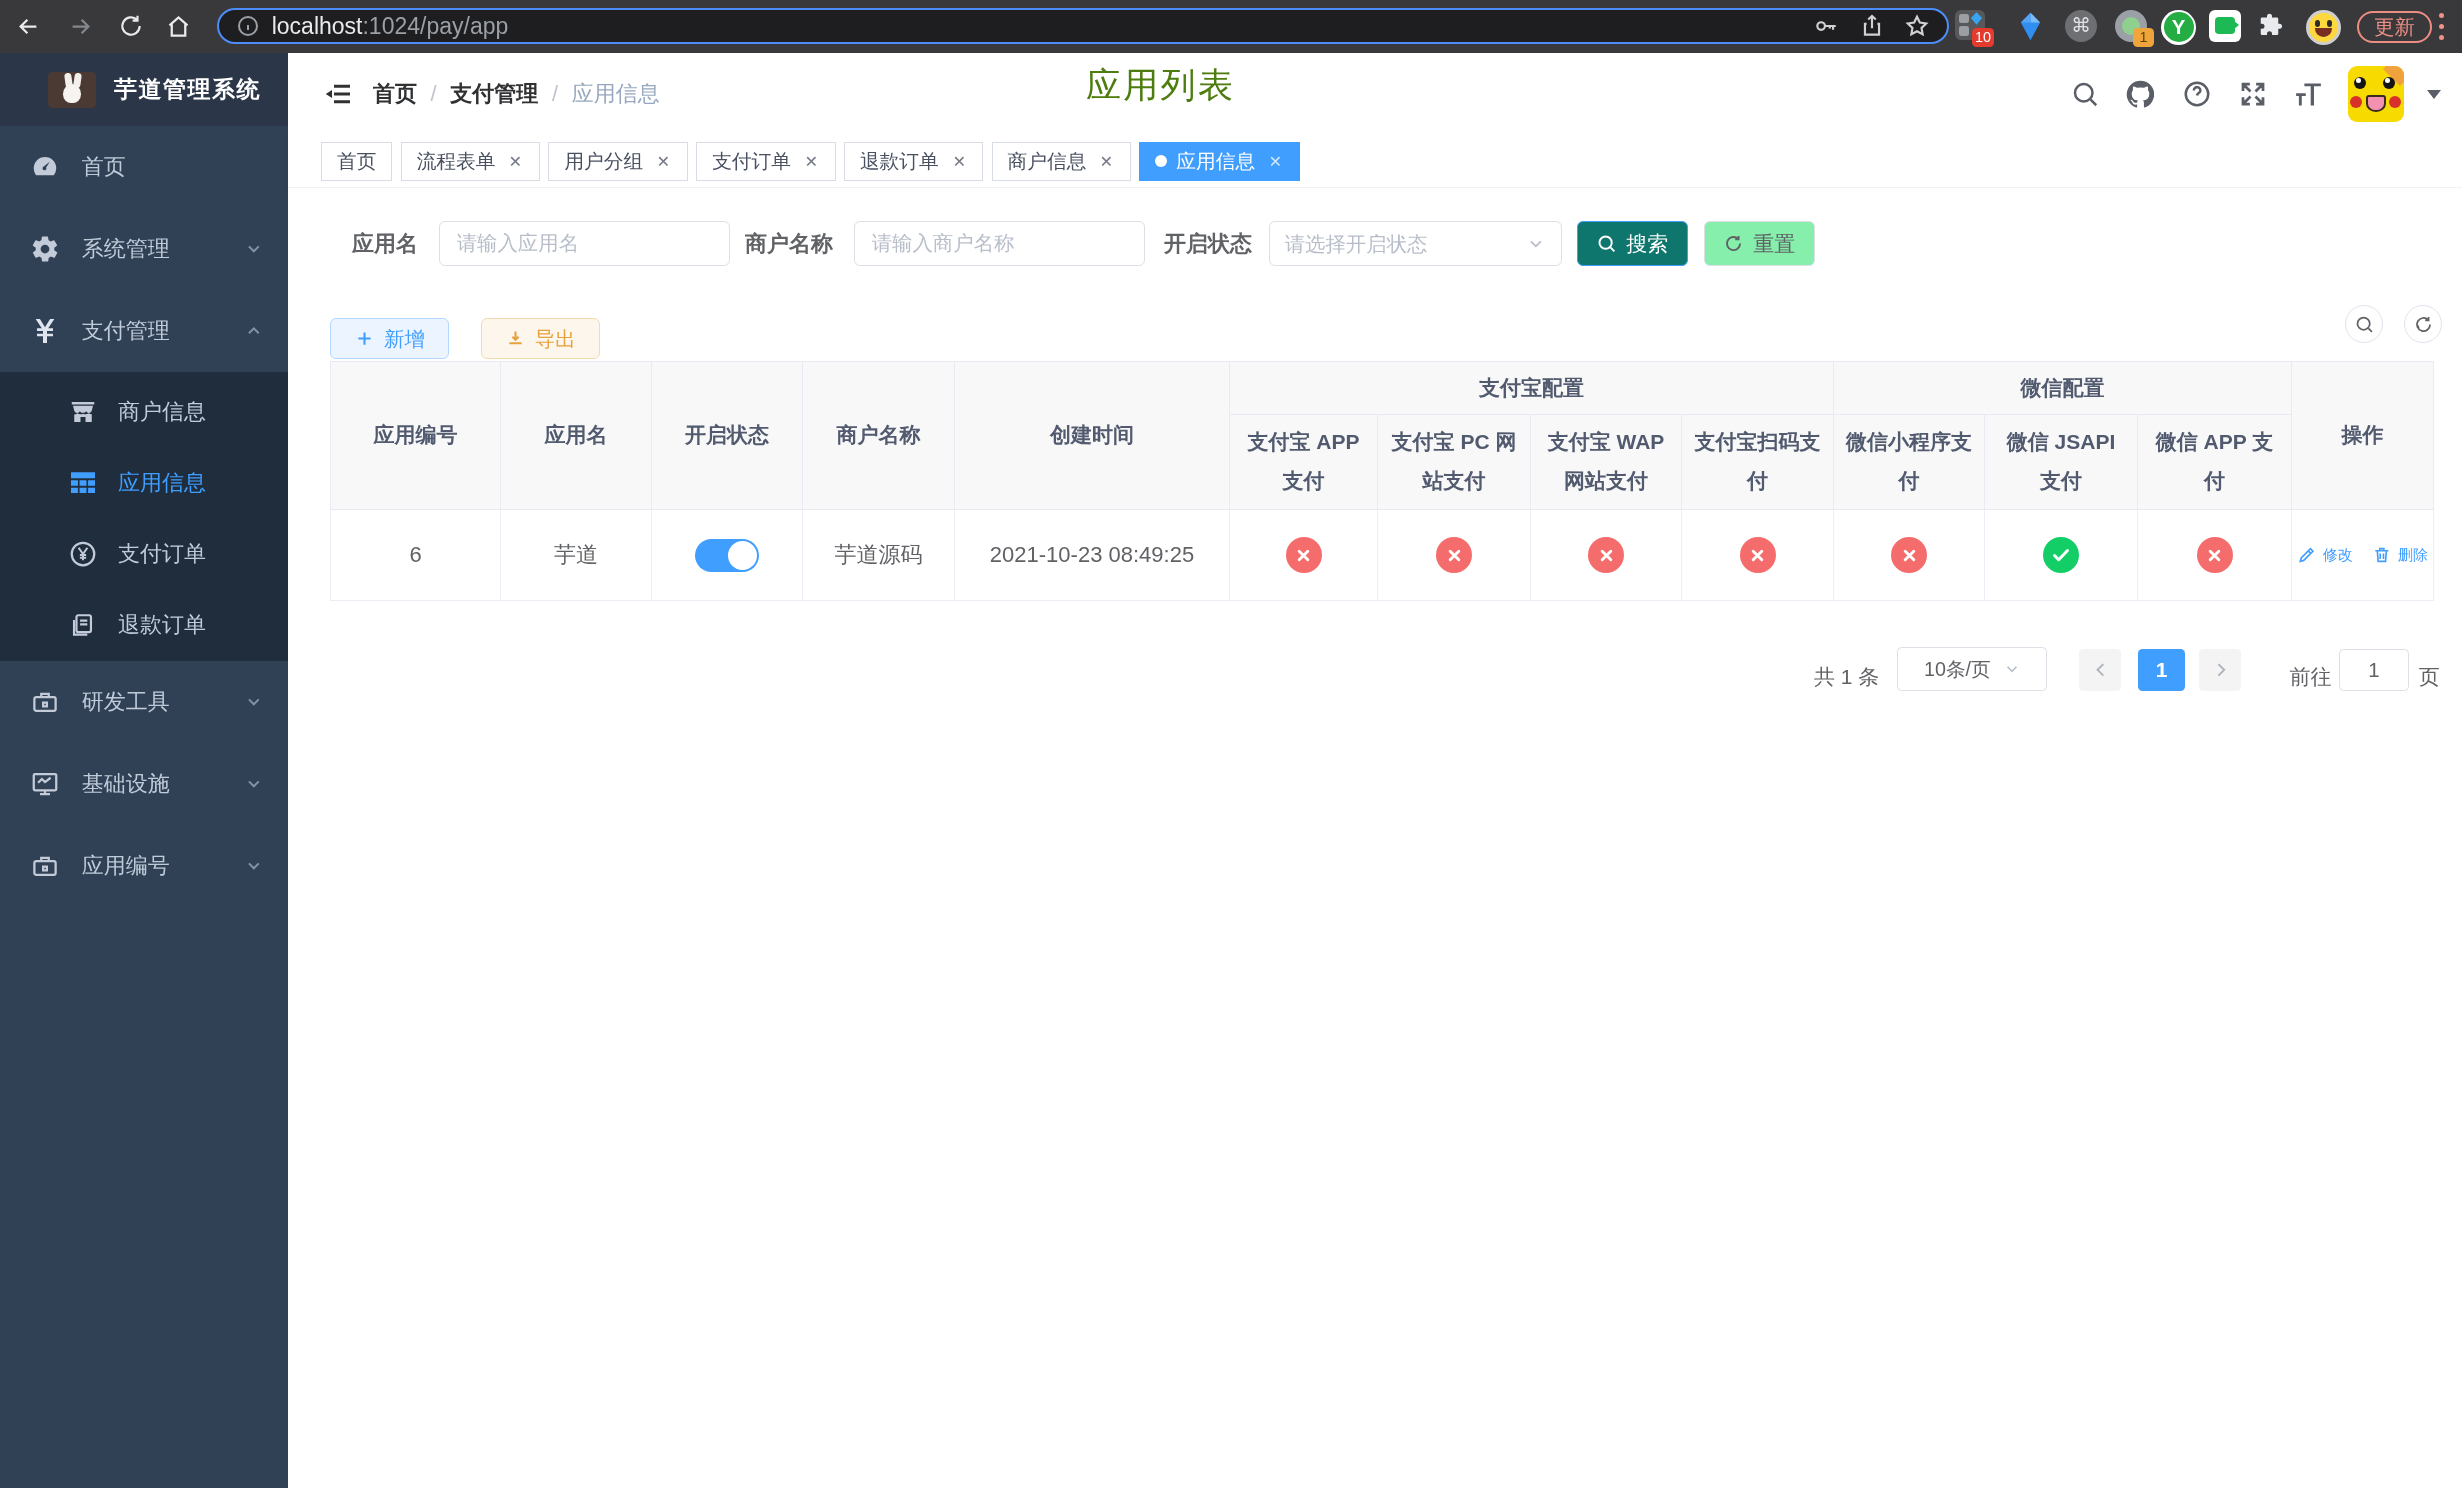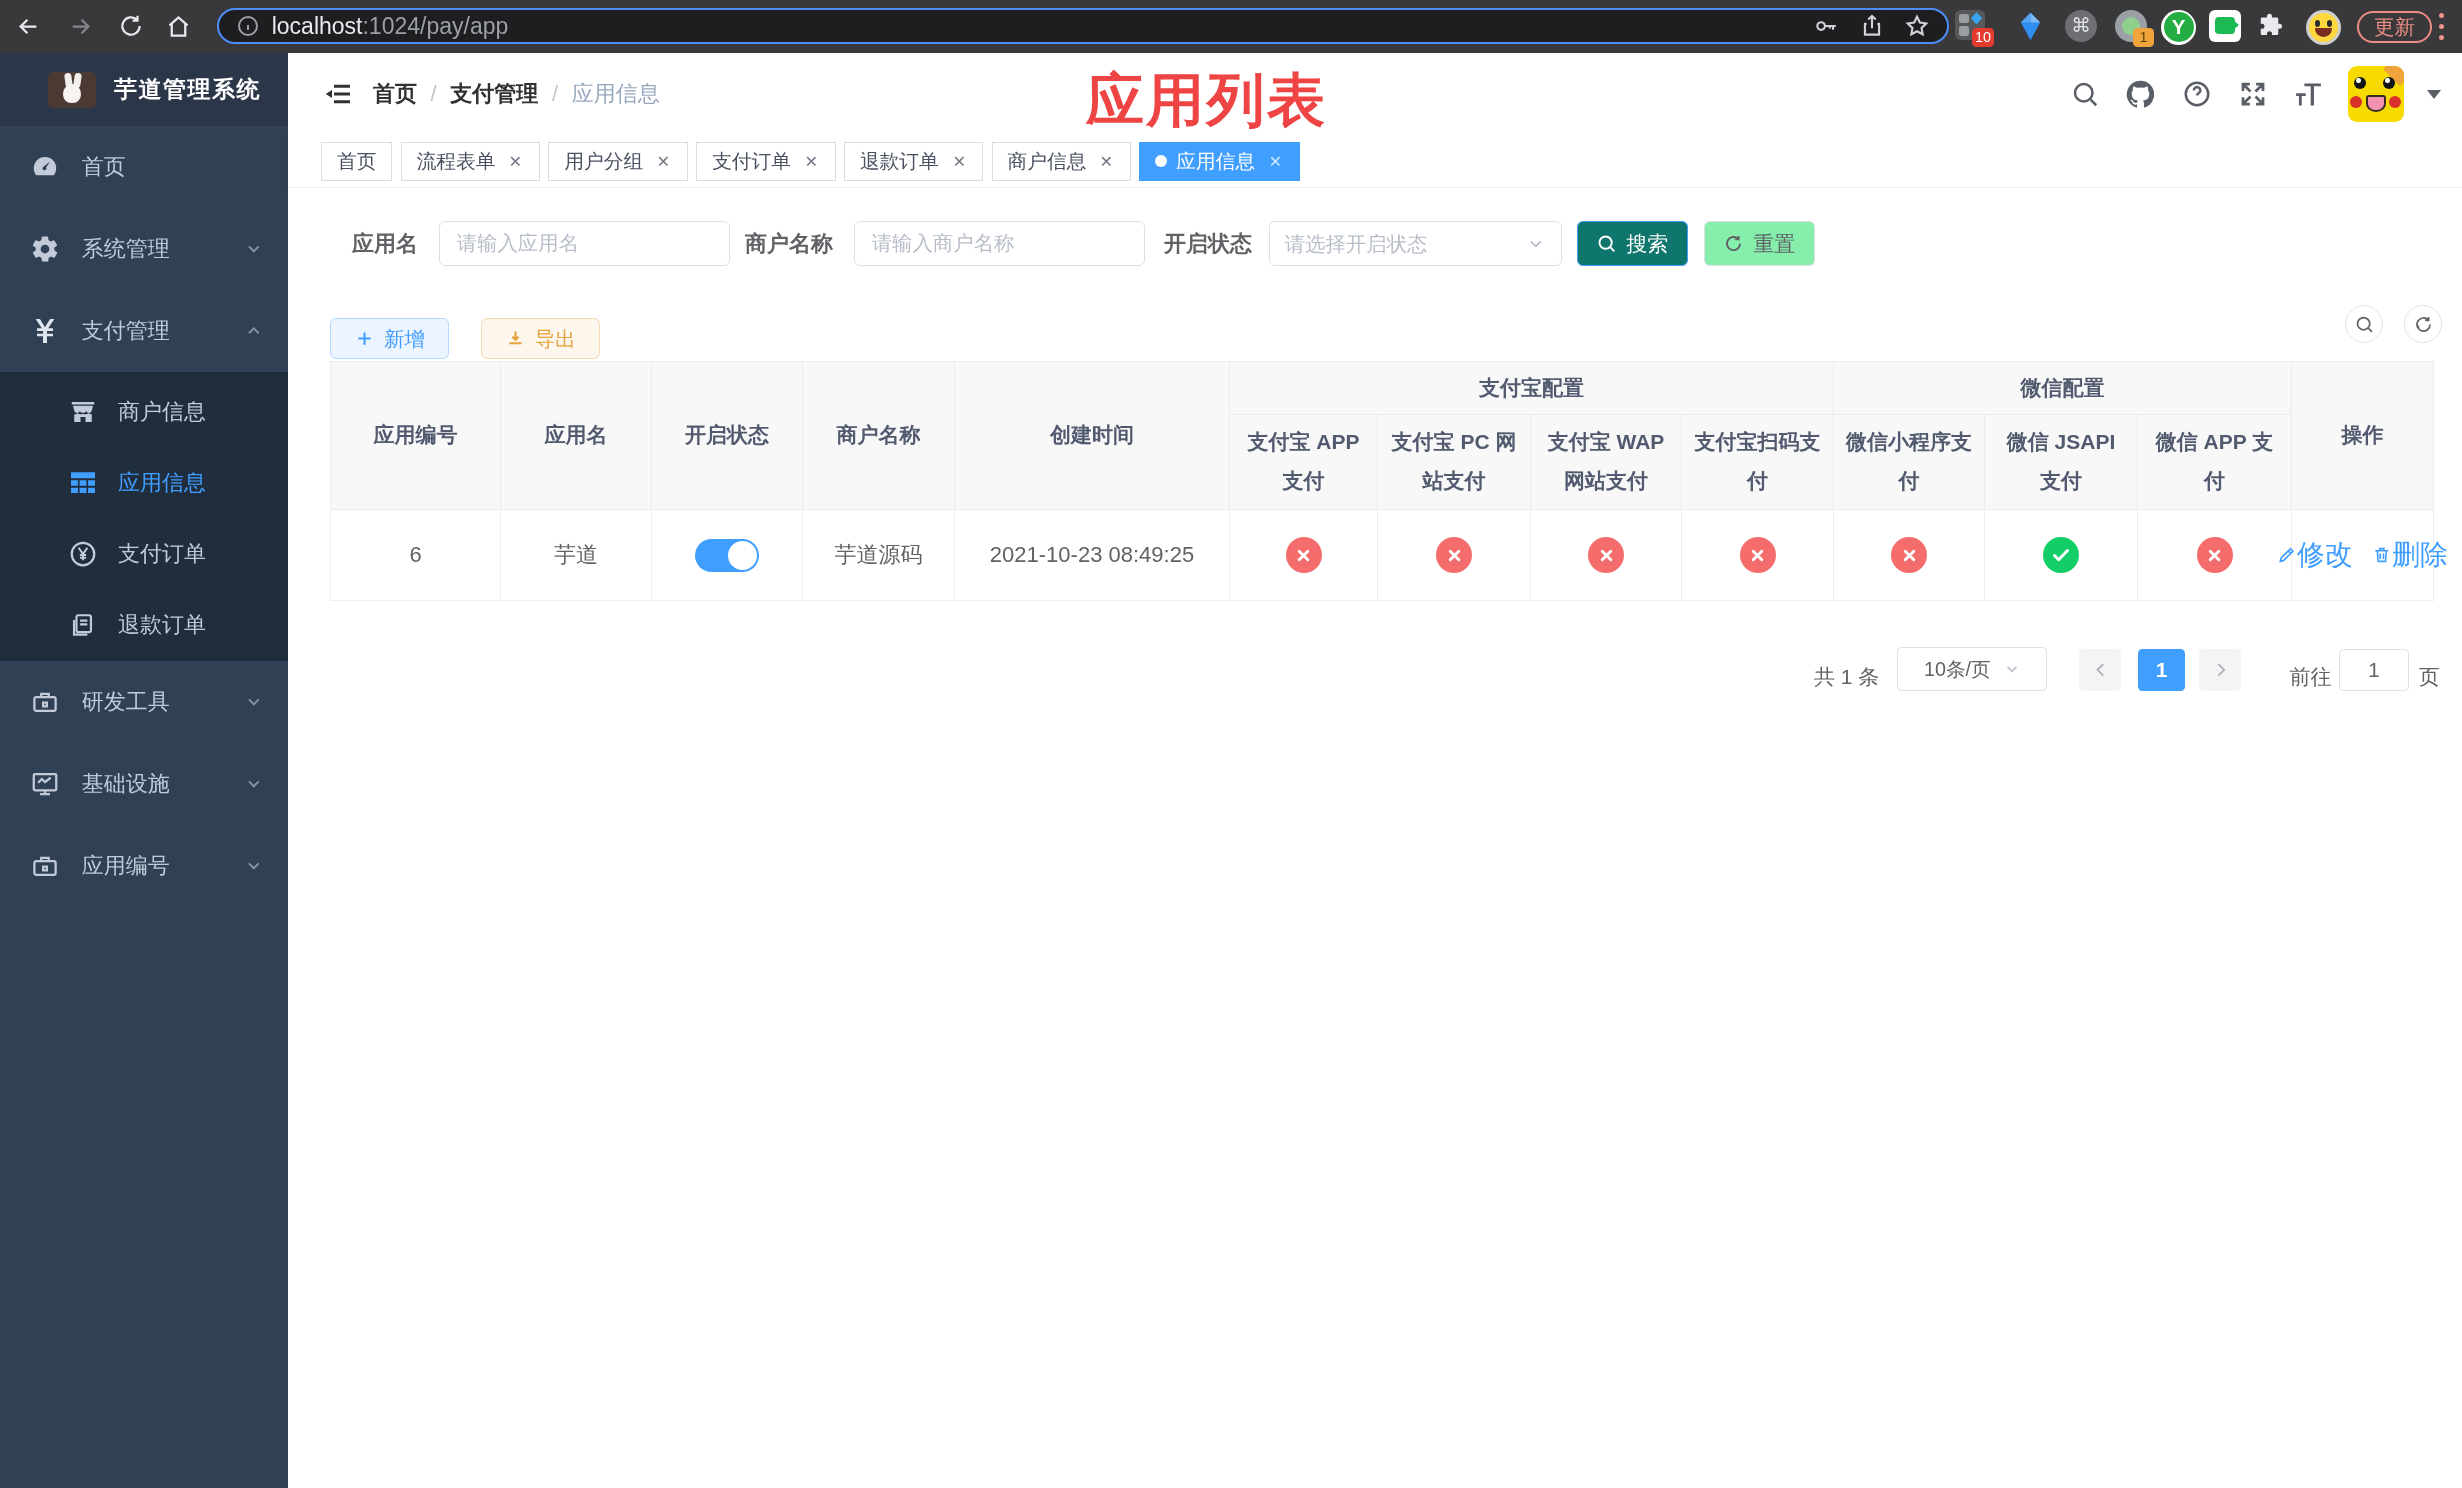--- a/index.html
+++ b/index.html
@@ -56,21 +56,21 @@
 .s-item.active .mi{color:#409eff}
 
 
 .main{position:absolute;left:288px;top:53px;right:0;bottom:0;background:#fff}
 .navbar{position:absolute;left:0;top:0;right:0;height:82px;background:#fff}
 .hamburger{position:absolute;left:33px;top:24px;width:33px;height:33px;color:#303133;display:flex;align-items:center;justify-content:center}
 .breadcrumb{position:absolute;left:85px;top:0;height:82px;display:flex;align-items:center;font-size:22px;gap:13.6px}
 .bc-strong{color:#303133;font-weight:700}
 .bc-sep{color:#c0c4cc}
 .bc-last{color:#97a8be}
-.page-annotation{position:absolute;left:798px;top:9px;font-size:58px;font-weight:700;color:#ef4444;letter-spacing:2.3px}
+.page-annotation{position:absolute;left:798px;top:9px;font-size:35px;font-weight:400;color:#4d7c0f;letter-spacing:2.3px}
 .nav-right{position:absolute;right:21px;top:0;height:82px;display:flex;align-items:center;gap:23px;color:#5a5e66}
 .nav-ico{width:33px;height:33px;display:flex;align-items:center;justify-content:center}
 .pika{width:56px;height:56px;border-radius:9px;background:#f7da00;position:relative;overflow:hidden}
 .pika .eye{position:absolute;top:10.6px;width:12px;height:12px;border-radius:50%;background:#141414}
 .pika .eye::after{content:"";position:absolute;left:2.3px;top:1.5px;width:4.5px;height:4.5px;border-radius:50%;background:#fff}
 .pika .cheek{position:absolute;top:30px;width:12px;height:12px;border-radius:50%;background:#d8312a}
 .pika .mouth{position:absolute;left:18px;top:29px;width:19.7px;height:16.7px;background:#f291b0;border:2.3px solid #3a2a20;border-radius:3px 3px 50% 50%}
 .pika .eartip{position:absolute;right:-7.6px;top:-9px;width:24px;height:24px;background:#f0a23c;transform:rotate(45deg)}
 .caret-down{width:0;height:0;border-left:7.6px solid transparent;border-right:7.6px solid transparent;border-top:9.8px solid #5a5e66}
 
@@ -105,21 +105,21 @@
 table.grid th.group{height:53px}
 table.grid tr.subrow th{height:95px}
 table.grid th.span2{height:148px}
 table.grid td{height:91px;border:0.8px solid #ebeef5;color:#606266;font-size:22px;text-align:center;vertical-align:middle}
 .switch{display:inline-block;width:64px;height:33px;border-radius:16.7px;background:#409eff;position:relative;vertical-align:middle;cursor:pointer}
 .switch .knob{position:absolute;right:2.3px;top:2.3px;width:29px;height:29px;border-radius:50%;background:#fff}
 .status-circle{width:36px;height:36px;border-radius:50%;margin:0 auto;display:flex;align-items:center;justify-content:center}
 .status-circle.no{background:#f56c6c}
 .status-circle.ok{background:#13ce66}
 .row-actions{display:flex;justify-content:center;gap:19.7px}
-.link{display:inline-flex;align-items:center;color:#409eff;font-size:28px;cursor:pointer;white-space:nowrap}
+.link{display:inline-flex;align-items:center;gap:6px;color:#409eff;font-size:15px;cursor:pointer;white-space:nowrap}
 
 
 .pagination{position:absolute;left:1526px;top:459px;height:44px;display:flex;align-items:flex-end;font-size:21px;color:#606266}
 .pg-total{white-space:nowrap}
 .pg-size{margin-left:18px;width:150px;height:44px;border:1.5px solid #dcdfe6;border-radius:4.5px;display:flex;align-items:center;justify-content:center;gap:12px;font-size:19.7px;color:#606266}
 .pg-size .chev{color:#b8bec9}
 .pg-arrow{margin-left:32px;width:42px;height:42px;border-radius:4.5px;background:#f4f4f5;color:#aeb3bc;display:flex;align-items:center;justify-content:center}
 .pg-arrow.next{margin-left:14.4px}
 .pg-page{margin-left:16.7px;width:47px;height:42px;border-radius:4.5px;background:#409eff;color:#fff;font-weight:700;display:flex;align-items:center;justify-content:center}
 .pg-goto{margin-left:48px;white-space:nowrap}

